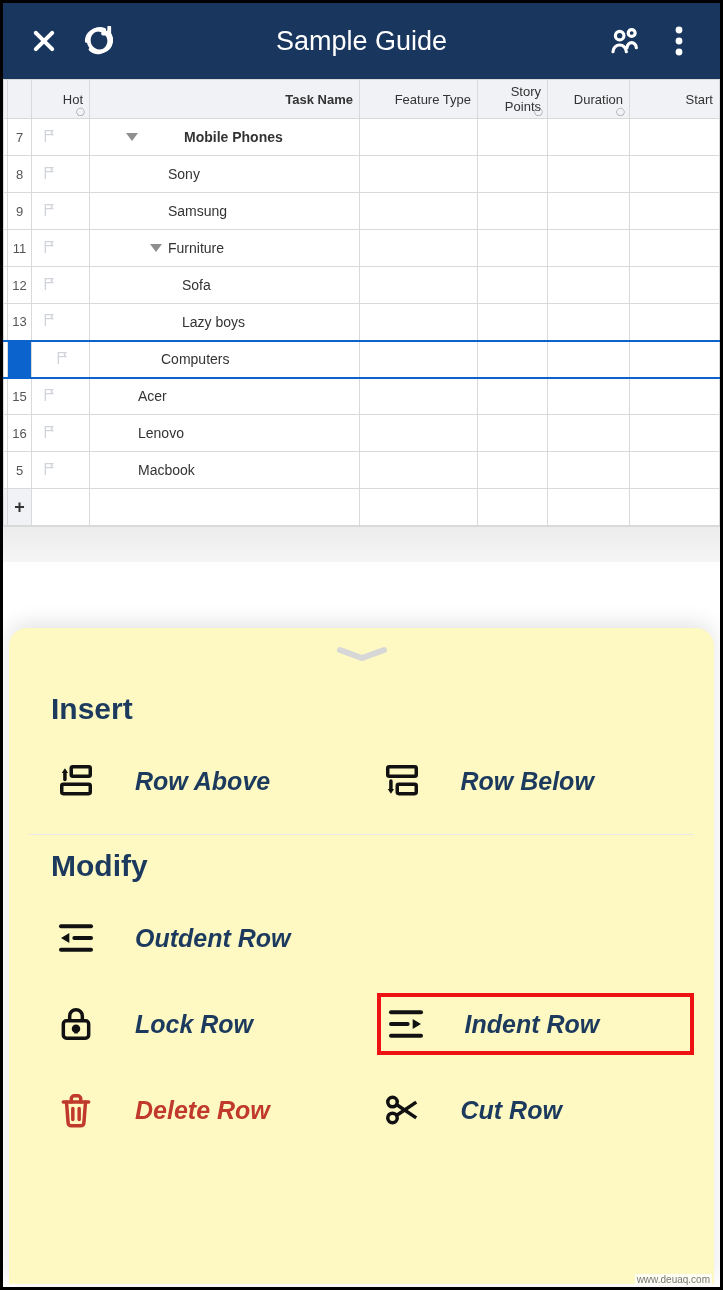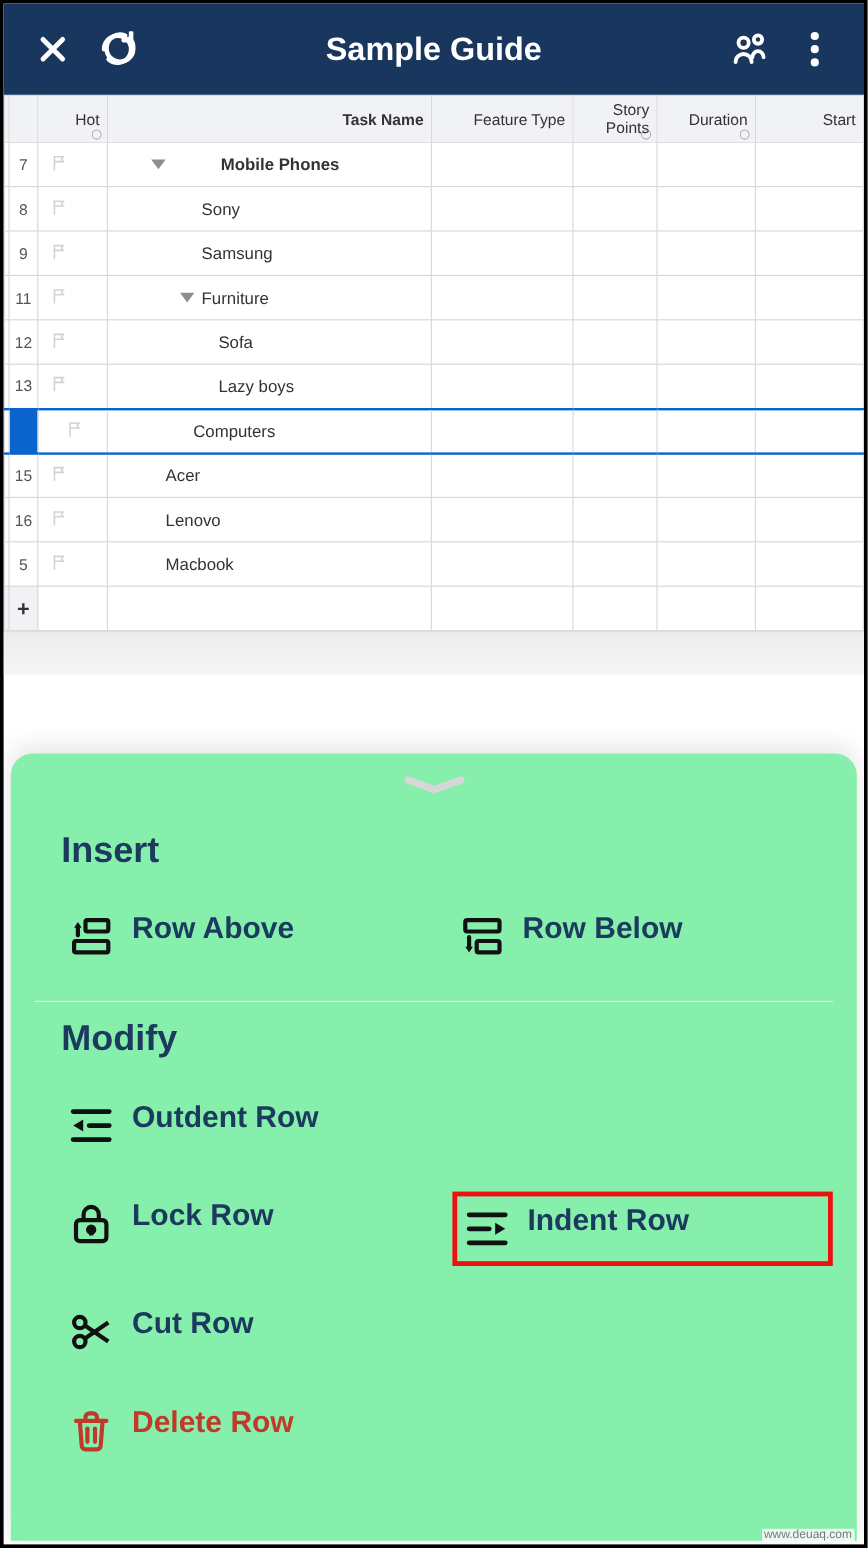--- a/index.html
+++ b/index.html
@@ -23,21 +23,21 @@
   }
   .hdr-btn {
     width: 54px; height: 54px;
     display: flex; align-items: center; justify-content: center;
     color:#fff;
   }
   .hdr-title {
     flex: 1;
     text-align: center;
     font-size: 27px;
-    font-weight: 700;
+    font-weight: 400;
     color: #fff;
   }
   
   .grid-wrap { overflow: hidden; }
   table { border-collapse: collapse; width: 100%; table-layout: fixed; font-size: 14px; color:#333; }
   th, td { border: 1px solid #d9d9d9; height: 37px; padding: 0; vertical-align: middle; }
   th { background: #f1f2f6; font-weight: 400; font-size: 13px; color:#333; text-align:right; padding:4px 6px; position:relative;}
   th .opt-dot { position:absolute; bottom:2px; right:4px; font-size:8px; color:#888;}
   .col-empty { width: 4px; }
   .col-num { width: 24px; }
@@ -60,37 +60,38 @@
   .task-cell { padding-left: 10px; display:flex; align-items:center; gap:6px; height:100%; }
   .disclosure { width:0;height:0;border-left:6px solid transparent;border-right:6px solid transparent;border-top:8px solid #8e8e8e; display:inline-block;}
   .bold { font-weight:700;margin-left:40px; }
   .add-row { text-align:center; font-weight:700; font-size:18px; background:#f1f2f6; }
   .grid-footer {height: 36px; background: linear-gradient(#ececec,#f5f5f5); border-top:1px solid #d9d9d9;}
   
   .sheet {
     position: absolute;
     left: 6px; right: 6px; bottom: 3px;
     top: 625px;
-    background: #86efac;
+    background: #fef9c3;
     border-top-left-radius: 18px;
     border-top-right-radius: 18px;
     box-shadow: 0 -6px 20px rgba(0,0,0,0.1);
     padding: 12px 0 0 0;
   }
   .handle { width:60px; height:14px; margin: 6px auto 18px auto; display:flex; justify-content:center; color:#d7d7d7;}
   .section-title {
     font-size: 30px; font-weight: 700; color:#1b3a5d;
     padding: 14px 42px;
   }
   .actions { display:grid; grid-template-columns: 1fr 1fr; padding: 14px 20px 26px 42px; gap: 28px 8px;}
   .action {
-    display:flex; align-items:flex-start; gap:13px;
+    display:flex; align-items:center; gap:38px;
     font-size: 25px; font-weight:600; color:#1b3a5d;
     position:relative;
     padding:6px 4px;
+    font-style:italic;
   }
   .action.danger { color:#c0392b; }
   .action .ic { width:42px; height:42px; display:flex; align-items:center; justify-content:center; color:#111;}
   .action.danger .ic { color:#c0392b; }
   .divider { height:1px; background:#e9e9e9; margin: 0 20px;}
   .highlight-box { border:4px solid #e11; }
   .watermark { position:absolute; right:8px; bottom:2px; font-size:10px; color:#777; background:rgba(255,255,255,.8); padding:0 2px;}
 </style>
 </head>
 <body>
@@ -410,39 +411,39 @@
       <span class="ic">
         <svg width="40" height="40" viewBox="0 0 24 24" fill="none" stroke="currentColor" stroke-width="2.4" stroke-linecap="round">
             <line x1="3" y1="5" x2="21" y2="5"></line>
             <line x1="3" y1="12" x2="13" y2="12"></line>
             <line x1="3" y1="19" x2="21" y2="19"></line>
             <polyline points="16,9 21,12 16,15" fill="currentColor" stroke="none"></polyline>
           </svg>
       </span>
       <span>Indent Row</span>
     </div>
-    <div class="action">
-      <span class="ic">
-        <svg width="38" height="38" viewBox="0 0 24 24" fill="none" stroke="currentColor" stroke-width="2.2">
-            <circle cx="6" cy="7" r="3"></circle>
-            <circle cx="6" cy="17" r="3"></circle>
-            <line x1="8.5" y1="8.5" x2="21" y2="17"></line>
-            <line x1="8.5" y1="15.5" x2="21" y2="7"></line>
-          </svg>
-      </span>
-      <span>Cut Row</span>
-    </div>
     <div class="action danger" style="grid-column:1">
       <span class="ic">
         <svg width="38" height="38" viewBox="0 0 24 24" fill="none" stroke="currentColor" stroke-width="2.2" stroke-linecap="round">
             <path d="M4 7h16"></path>
             <path d="M9 7V5a2 2 0 0 1 2-2h2a2 2 0 0 1 2 2v2"></path>
             <path d="M6 7l1 13a2 2 0 0 0 2 2h6a2 2 0 0 0 2-2l1-13"></path>
             <line x1="10" y1="11" x2="10" y2="18"></line>
             <line x1="14" y1="11" x2="14" y2="18"></line>
           </svg>
       </span>
       <span>Delete Row</span>
     </div>
+    <div class="action">
+      <span class="ic">
+        <svg width="38" height="38" viewBox="0 0 24 24" fill="none" stroke="currentColor" stroke-width="2.2">
+            <circle cx="6" cy="7" r="3"></circle>
+            <circle cx="6" cy="17" r="3"></circle>
+            <line x1="8.5" y1="8.5" x2="21" y2="17"></line>
+            <line x1="8.5" y1="15.5" x2="21" y2="7"></line>
+          </svg>
+      </span>
+      <span>Cut Row</span>
+    </div>
   </div>
 </div>
 
 <div class="watermark">www.deuaq.com</div>
 
 </body></html>

